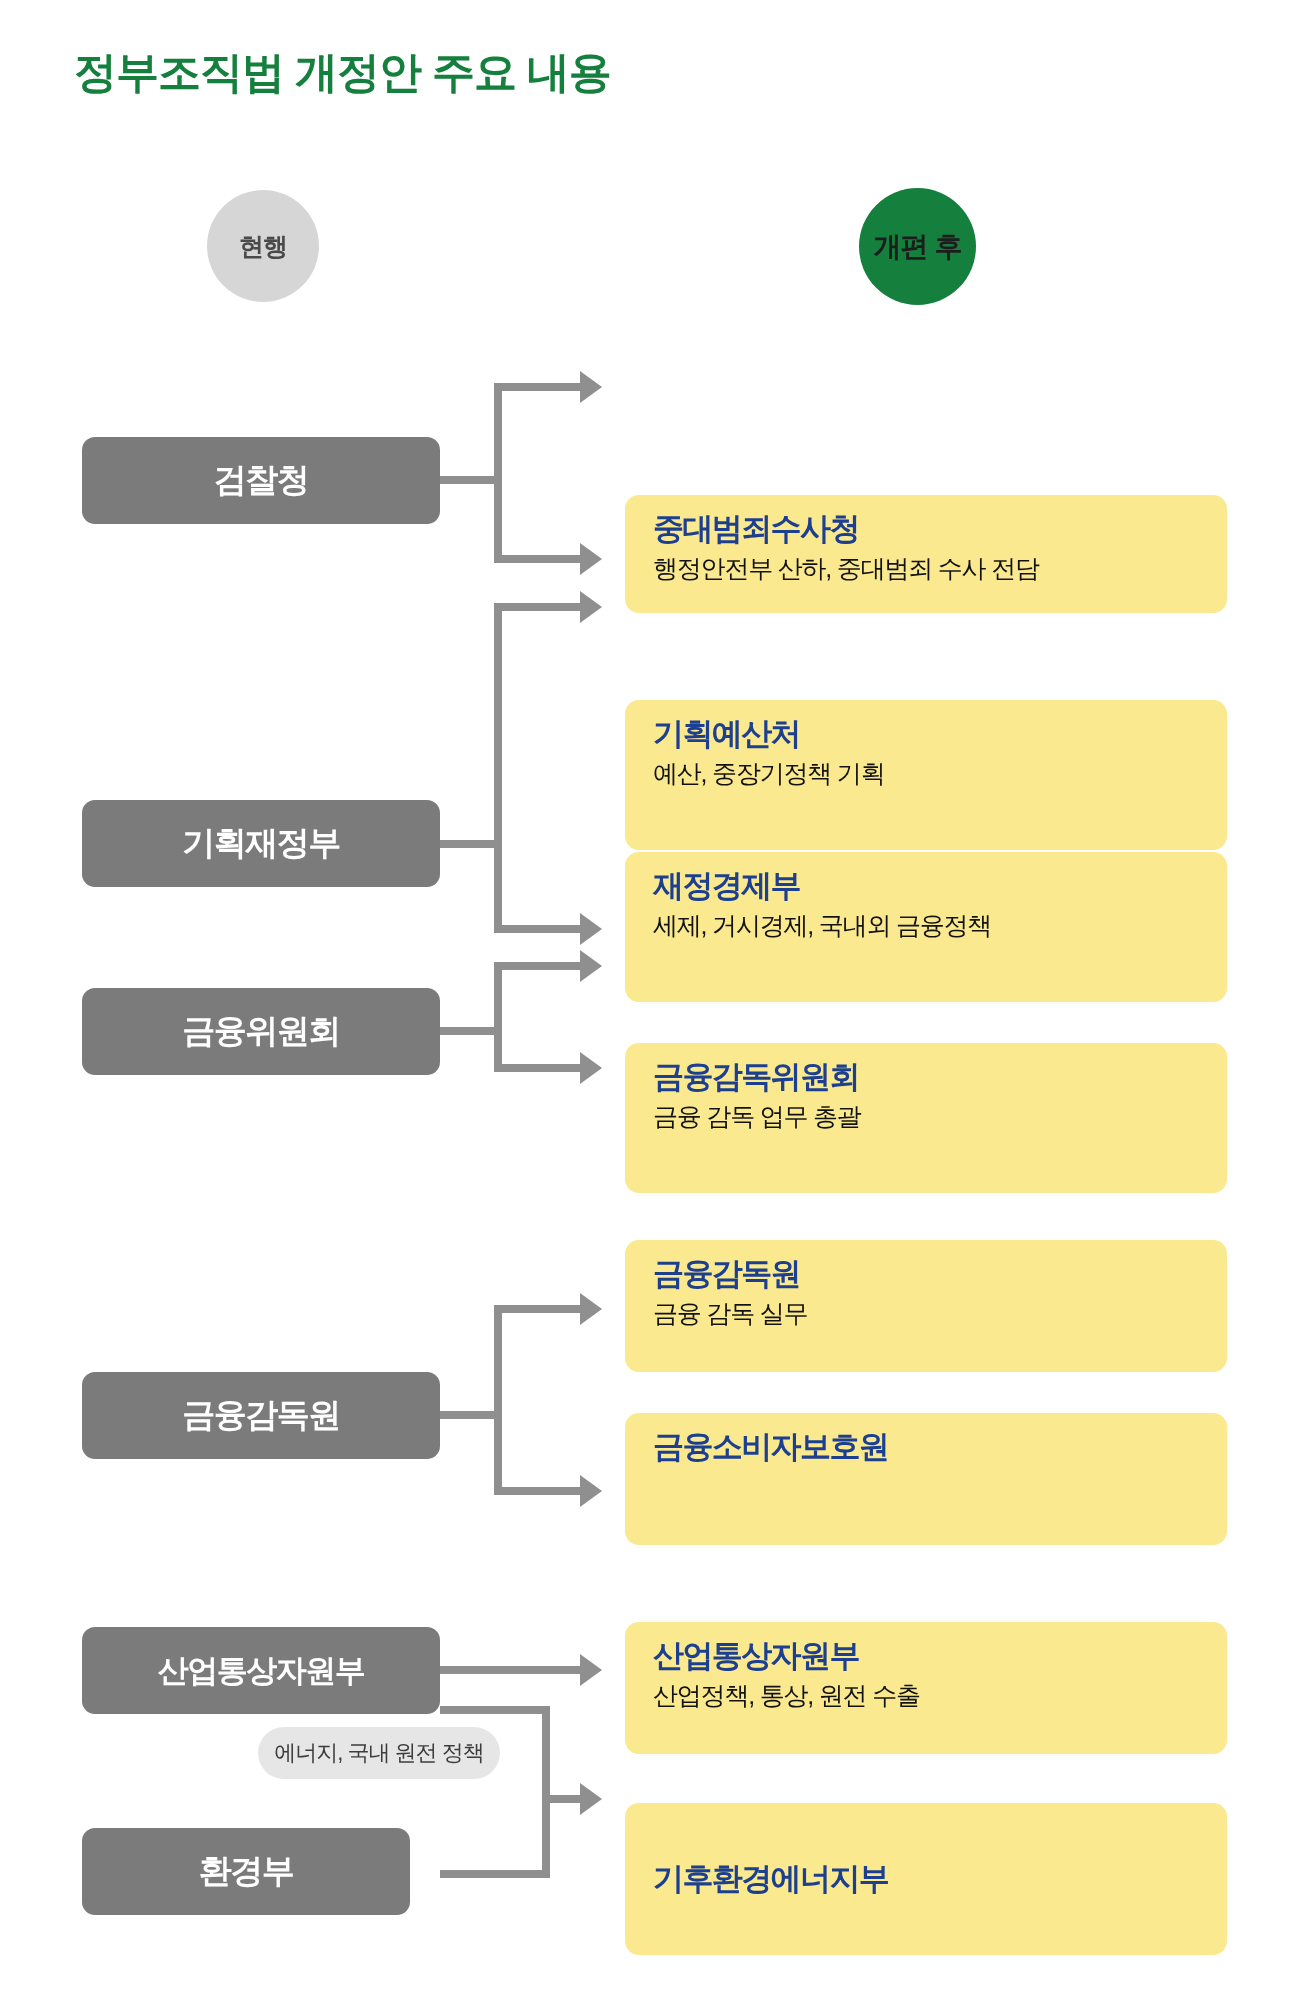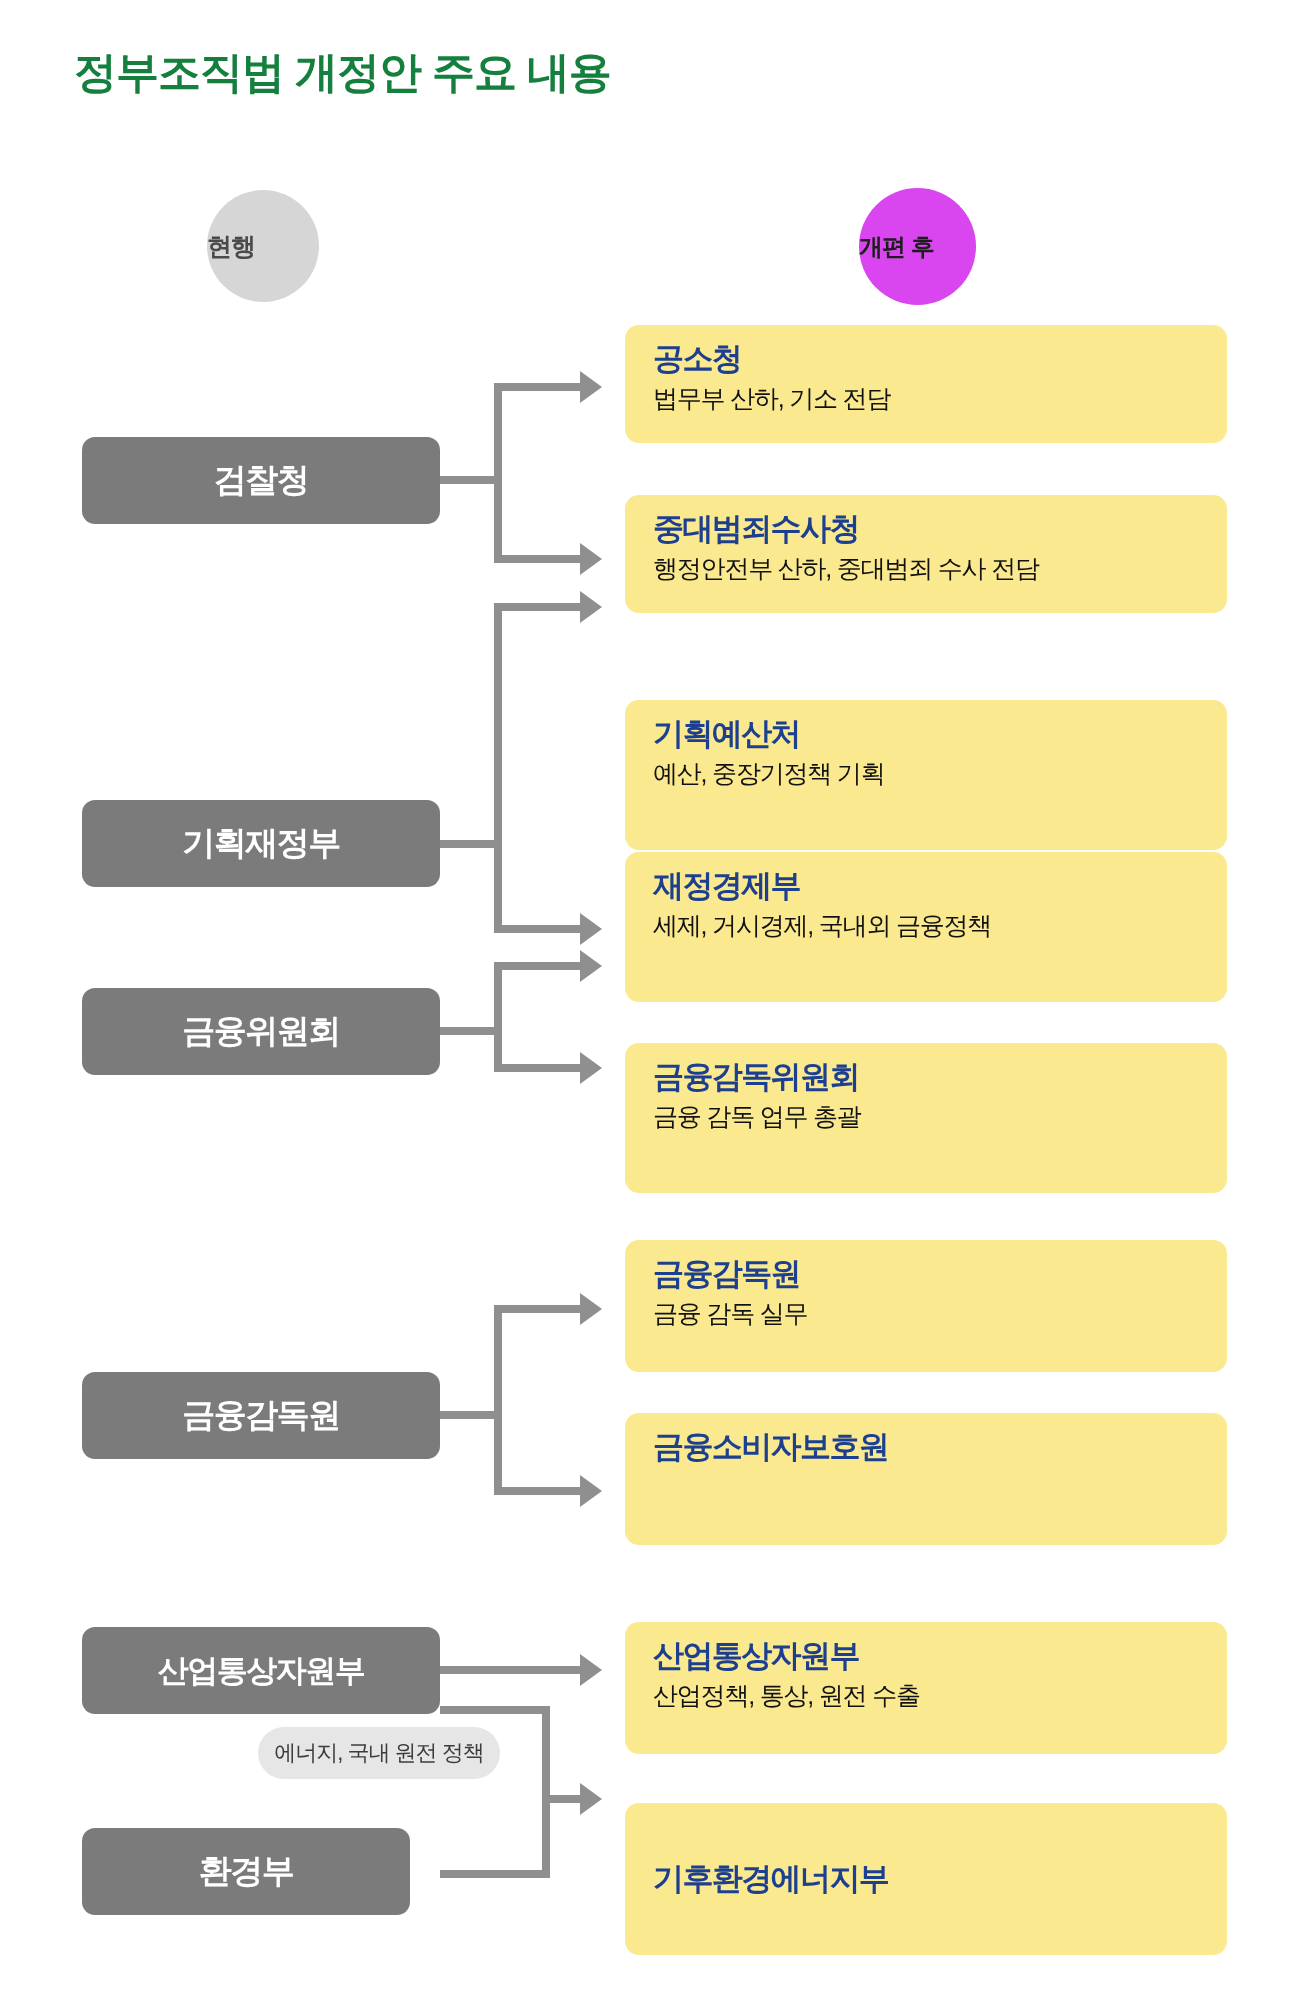--- a/index.html
+++ b/index.html
@@ -15,30 +15,30 @@
   .page-title {
     position:absolute; left:74px; top:44px;
     font-size:43px; font-weight:bold; color:#15803d;
     letter-spacing:-1px; white-space:nowrap;
   }
 
   
   .legend-bubble {
     position:absolute;
     border-radius:50%;
-    display:flex; align-items:center; justify-content:flex-start;
+    display:flex; align-items:center; justify-content:center;
     font-weight:bold; letter-spacing:-1px; white-space:nowrap;
   }
   .legend-current {
     left:207px; top:190px; width:112px; height:112px;
     background:#d6d6d6; color:#4a4a4a; font-size:25px;
   }
   .legend-after {
     left:859px; top:188px; width:117px; height:117px;
-    background:#d946ef; color:#1d1d1d; font-size:24px;
+    background:#15803d; color:#1d1d1d; font-size:28px;
   }
 
   
   .gray-box {
     position:absolute;
     background:#7b7b7b;
     border-radius:13px;
     display:flex; align-items:center; justify-content:center;
     color:#ffffff; font-weight:bold;
     letter-spacing:-1.5px; white-space:nowrap;font-family:Liberation Serif, serif;
@@ -102,24 +102,20 @@
     <span>검찰청</span>
   </div>
 
   <div class="ln ln-h" style="left:440px; top:476px; width:62px;"></div>
   <div class="ln ln-v" style="left:494px; top:383px; height:180px;"></div>
   <div class="ln ln-h" style="left:494px; top:383px; width:88px;"></div>
   <div class="ln ln-h" style="left:494px; top:555px; width:88px;"></div>
   <div class="arrow" style="left:580px; top:371px;"></div>
   <div class="arrow" style="left:580px; top:543px;"></div>
 
-  <div class="yellow-card" style="left:625px; top:325px; width:602px; height:118px;">
-    <div class="yc-title">공소청</div>
-    <div class="yc-desc">법무부 산하, 기소 전담</div>
-  </div>
 
   <div class="yellow-card" style="left:625px; top:495px; width:602px; height:118px;">
     <div class="yc-title">중대범죄수사청</div>
     <div class="yc-desc">행정안전부 산하, 중대범죄 수사 전담</div>
   </div>
 
   <div class="gray-box" style="left:82px; top:800px; width:358px; height:87px; font-size:33px;">
     <span>기획재정부</span>
   </div>
 

